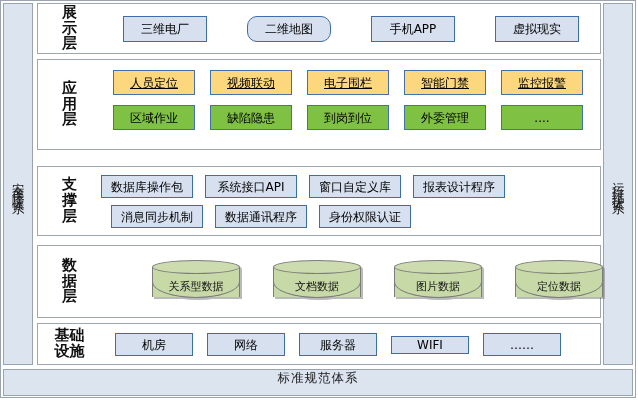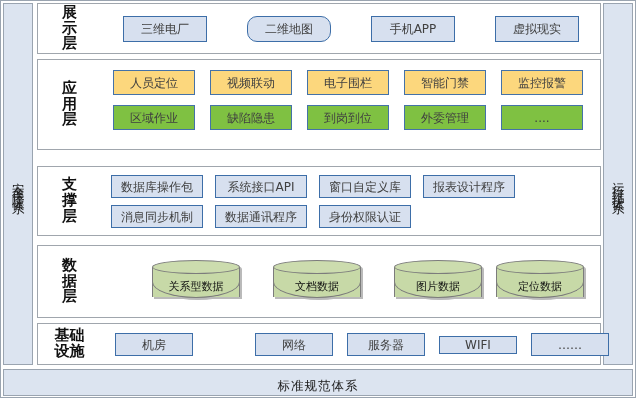--- a/index.html
+++ b/index.html
@@ -52,21 +52,21 @@
 
   
   #bottom-bar {
     position: absolute;
     left: 3px; top: 369px;
     width: 630px; height: 27px;
     background: #dce4f0;
     border: 1px solid #9aa4b0;
     box-sizing: border-box;
     display: flex;
-    align-items: flex-end;
+    align-items: flex-start;
     justify-content: center;
   }
   #bottom-bar .btext {
     font-size: 12.5px;
     color: #1a1a1a;
     letter-spacing: 1px;
   }
 
   
   .layer {
@@ -106,21 +106,21 @@
     align-items: center;
   }
 
   
   .node {
     box-sizing: border-box;
     display: flex;
     align-items: center;
     justify-content: center;
     font-size: 12px;
-    color: #404040;
+    color: #000000;
     white-space: nowrap;
     line-height: 1;
   }
   .node.blue {
     background: #d7e0ef;
     border: 1px solid #3d6ea8;
   }
   .node.amber {
     background: #fcd77d;
     border: 1px solid #4472a8;
@@ -212,21 +212,21 @@
           </div>
         </div>
       </div>
       <div class="layer" style="top: 59px; height: 91px;">
         <div class="layer-label">
           <span>应</span>
           <span>用</span>
           <span>层</span>
         </div>
         <div class="layer-body">
-          <div class="row" style="position: absolute; left: 12px; top: 10px;">
+          <div class="row" style="position: absolute; left: 12px; top: 10px; text-decoration: underline;">
             <div class="node amber" style="width: 82px; height: 25px; margin-right: 15px;">人员定位</div>
             <div class="node amber" style="width: 82px; height: 25px; margin-right: 15px;">视频联动</div>
             <div class="node amber" style="width: 82px; height: 25px; margin-right: 15px;">电子围栏</div>
             <div class="node amber" style="width: 82px; height: 25px; margin-right: 15px;">智能门禁</div>
             <div class="node amber" style="width: 82px; height: 25px; margin-right: 15px;">监控报警</div>
           </div>
           <div class="row" style="position: absolute; left: 12px; top: 45px;">
             <div class="node green" style="width: 82px; height: 25px; margin-right: 15px;">区域作业</div>
             <div class="node green" style="width: 82px; height: 25px; margin-right: 15px;">缺陷隐患</div>
             <div class="node green" style="width: 82px; height: 25px; margin-right: 15px;">到岗到位</div>
@@ -235,21 +235,21 @@
           </div>
         </div>
       </div>
       <div class="layer" style="top: 166px; height: 70px;">
         <div class="layer-label">
           <span>支</span>
           <span>撑</span>
           <span>层</span>
         </div>
         <div class="layer-body">
-          <div class="row" style="position: absolute; left: 10px; top: 8px;">
+          <div class="row" style="position: absolute; left: 0; top: 8px;">
             <div class="node blue" style="width: 92px; height: 23px; margin-right: 12px;">数据库操作包</div>
             <div class="node blue" style="width: 92px; height: 23px; margin-right: 12px;">系统接口API</div>
             <div class="node blue" style="width: 92px; height: 23px; margin-right: 12px;">窗口自定义库</div>
             <div class="node blue" style="width: 92px; height: 23px; margin-right: 12px;">报表设计程序</div>
           </div>
           <div class="row" style="position: absolute; left: 10px; top: 38px;">
             <div class="node blue" style="width: 92px; height: 23px; margin-right: 12px;">消息同步机制</div>
             <div class="node blue" style="width: 92px; height: 23px; margin-right: 12px;">数据通讯程序</div>
             <div class="node blue" style="width: 92px; height: 23px; margin-right: 12px;">身份权限认证</div>
           </div>
@@ -268,21 +268,21 @@
               <div class="cyl-bottom"></div>
               <div class="cyl-top"></div>
               <div class="cyl-text">关系型数据</div>
             </div>
             <div class="cylinder" style="margin-right: 33px;">
               <div class="cyl-body"></div>
               <div class="cyl-bottom"></div>
               <div class="cyl-top"></div>
               <div class="cyl-text">文档数据</div>
             </div>
-            <div class="cylinder" style="margin-right: 14px;">
+            <div class="cylinder" style="margin-right: 33px;">
               <div class="cyl-body"></div>
               <div class="cyl-bottom"></div>
               <div class="cyl-top"></div>
               <div class="cyl-text">图片数据</div>
             </div>
             <div class="cylinder" style="margin-right: 33px;">
               <div class="cyl-body"></div>
               <div class="cyl-bottom"></div>
               <div class="cyl-top"></div>
               <div class="cyl-text">定位数据</div>
@@ -291,21 +291,21 @@
         </div>
       </div>
       <div class="layer" style="top: 323px; height: 42px;">
         <div class="layer-label">
           <span>基础</span>
           <span>设施</span>
         </div>
         <div class="layer-body">
           <div class="row" style="position: absolute; left: 14px; top: 9px;">
             <div class="node blue" style="width: 78px; height: 23px; margin-right: 14px;">机房</div>
-            <div class="node blue" style="width: 78px; height: 23px; margin-right: 14px; margin-left: 48px;">网络</div>
+            <div class="node blue" style="width: 78px; height: 23px; margin-right: 14px;">网络</div>
             <div class="node blue" style="width: 78px; height: 23px; margin-right: 14px;">服务器</div>
             <div class="node blue" style="width: 78px; height: 18px; margin-right: 14px;">WIFI</div>
             <div class="node blue" style="width: 78px; height: 23px; margin-right: 14px;">……</div>
           </div>
         </div>
       </div>
     </div>
 
 </div>
 

